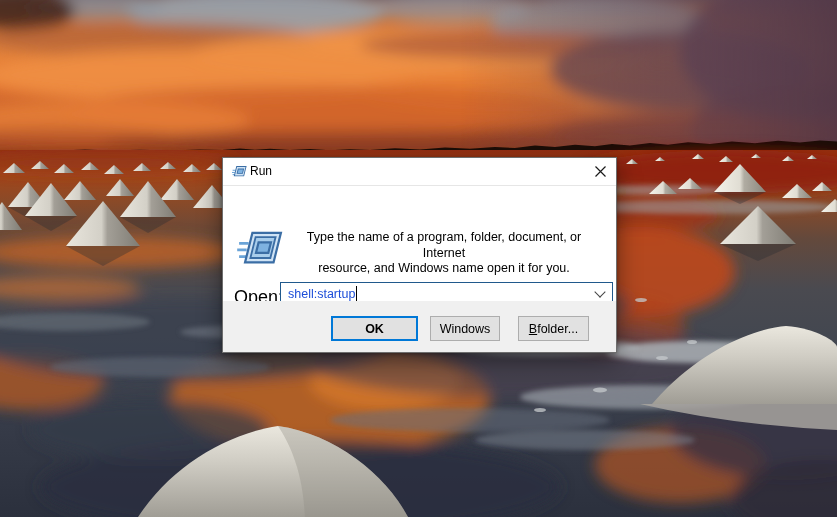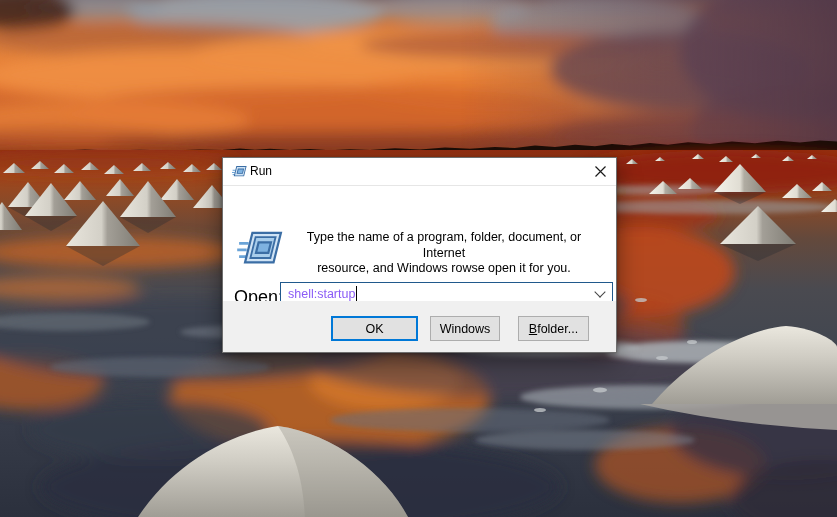--- a/index.html
+++ b/index.html
@@ -35,41 +35,41 @@
     position:absolute;left:61px;top:44px;width:320px;
     font-size:12.5px;line-height:15.5px;color:#000;
   }
   .open-row-label{
     position:absolute;left:11px;top:101px;font-size:18px;color:#000;
   }
   .combobox{
     position:absolute;left:57px;top:96px;width:333px;height:23px;box-sizing:border-box;
     background:#fff;border:1px solid #20598c;display:flex;align-items:center;
   }
-  .combobox .value{font-size:12.5px;color:#8b5cf6;padding-left:7px;white-space:pre;}
+  .combobox .value{font-size:12.5px;color:#1d4ed8;padding-left:7px;white-space:pre;}
   .caret{display:inline-block;width:1px;height:15px;background:#000;margin-left:1px;}
   .chevron-btn{
     position:absolute;right:0;top:0;width:24px;height:21px;border:0;background:transparent;
     display:flex;align-items:center;justify-content:center;padding:0;
   }
   .chevron{
     width:7px;height:7px;border-right:1.4px solid #444;border-bottom:1.4px solid #444;
     transform:rotate(45deg);margin-top:-4px;
   }
   .footer{
     position:absolute;left:0;right:0;bottom:0;height:51px;background:#f0f0f0;
   }
   .btn{
     position:absolute;top:15px;height:25px;box-sizing:border-box;
     background:#e1e1e1;border:1px solid #adadad;font-size:12.5px;color:#000;
     font-family:"Liberation Sans", sans-serif;display:flex;align-items:center;justify-content:center;
     padding:0;
   }
   .btn.default{border:2px solid #0078d7;}
-  #ok-btn{left:108px;width:87px;}
+  #ok-btn{left:108px;width:87px;font-weight:bold;}
   #cancel-btn{left:207px;width:70px;}
   #browse-btn{left:295px;width:71px;}
   .ul{text-decoration:underline;}
 </style>
 </head>
 <body>
 
 <div id="desktop">
   <svg width="837" height="517" viewBox="0 0 837 517" preserveAspectRatio="none">
     <defs>
@@ -283,21 +283,21 @@
         <path d="M3 14 h10 M1 21 h10 M3 28 h10" stroke="#6aa4d8" stroke-width="2.8"></path>
         <g transform="translate(17,3) skewX(-14)">
           <rect x="0" y="0" width="30" height="31" fill="#cfe3f5"></rect>
           <rect x="4.5" y="4.5" width="21" height="22" fill="#a8cdeb" stroke-width="2"></rect>
           <rect x="9" y="10" width="13" height="11" fill="#7eb2e0"></rect>
         </g>
       </g>
     </svg>
     <div class="message">
       <div>Type the name of a program, folder, document, or Internet</div>
-      <div>resource, and Windows rowse open it for you.</div>
+      <div>resource, and Windows name open it for you.</div>
     </div>
 
     <label class="open-row-label"><span class="ul">O</span><span>pen:</span></label>
 
     <div class="combobox">
       <span class="value">shell:startup</span>
       <span class="caret"></span>
       <button class="chevron-btn">
         <span class="chevron"></span>
       </button>

